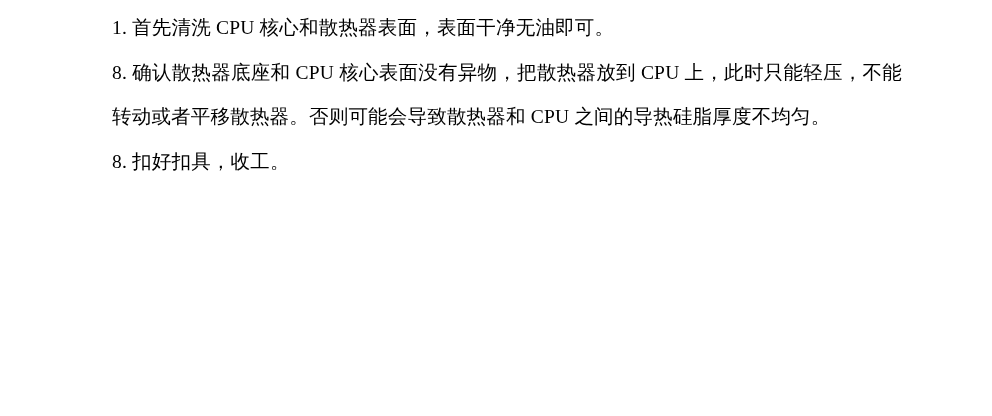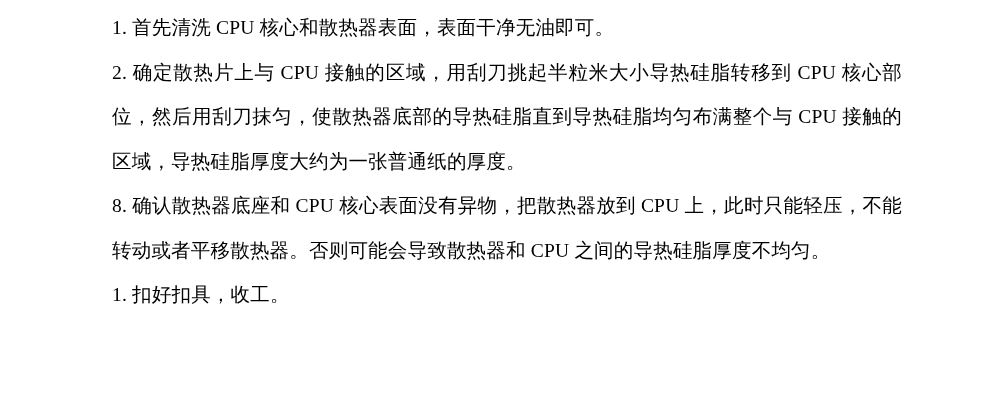--- a/index.html
+++ b/index.html
@@ -32,16 +32,15 @@
   }
   .para + .para {
     margin-top: 0;
   }
 </style>
 </head>
 <body>
 
 <div class="page">
   <p class="para">1. 首先清洗 CPU 核心和散热器表面，表面干净无油即可。</p>
-  <p class="para">2. 确定散热片上与 CPU 接触的区域，用刮刀挑起半粒米大小导热硅脂转移到 CPU 核心部位，然后用刮刀抹匀，使散热器底部的导热硅脂直到导热硅脂均匀布满整个与 CPU 接触的区域，导热硅脂厚度大约为一张普通纸的厚度。</p>
   <p class="para">8. 确认散热器底座和 CPU 核心表面没有异物，把散热器放到 CPU 上，此时只能轻压，不能转动或者平移散热器。否则可能会导致散热器和 CPU 之间的导热硅脂厚度不均匀。</p>
-  <p class="para">1. 扣好扣具，收工。</p>
+  <p class="para">8. 扣好扣具，收工。</p>
 </div>
 
 </body></html>

